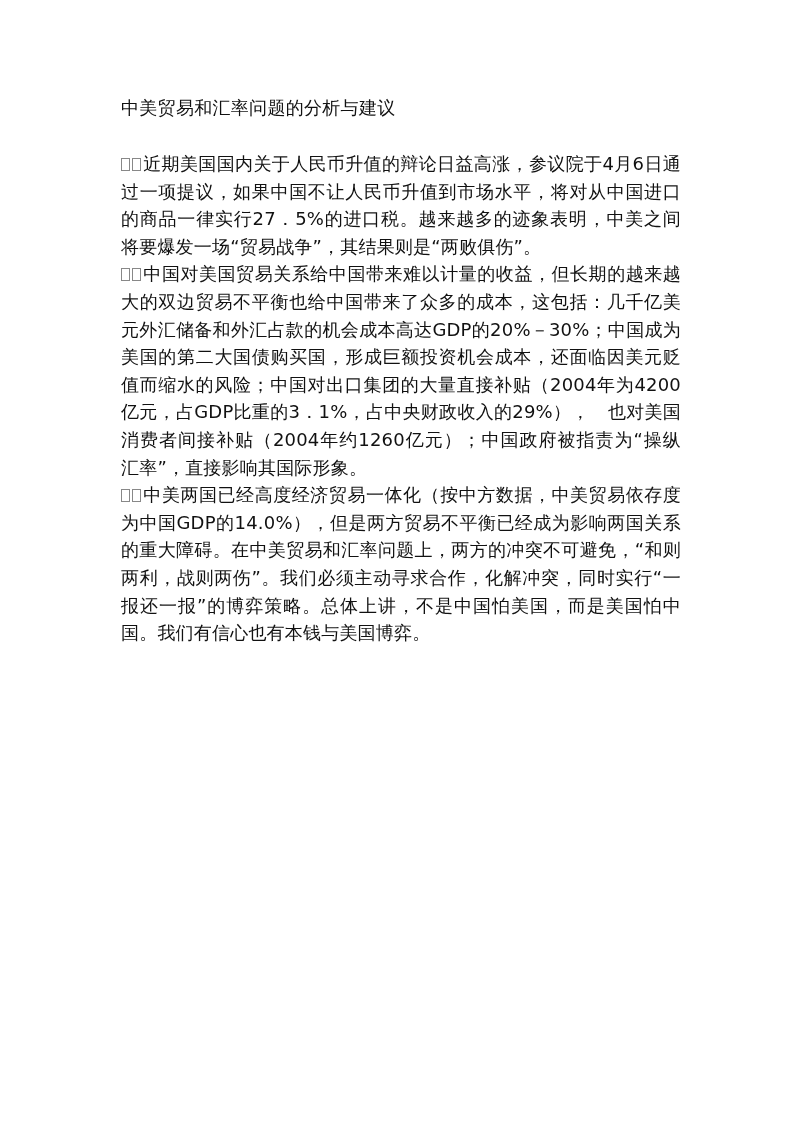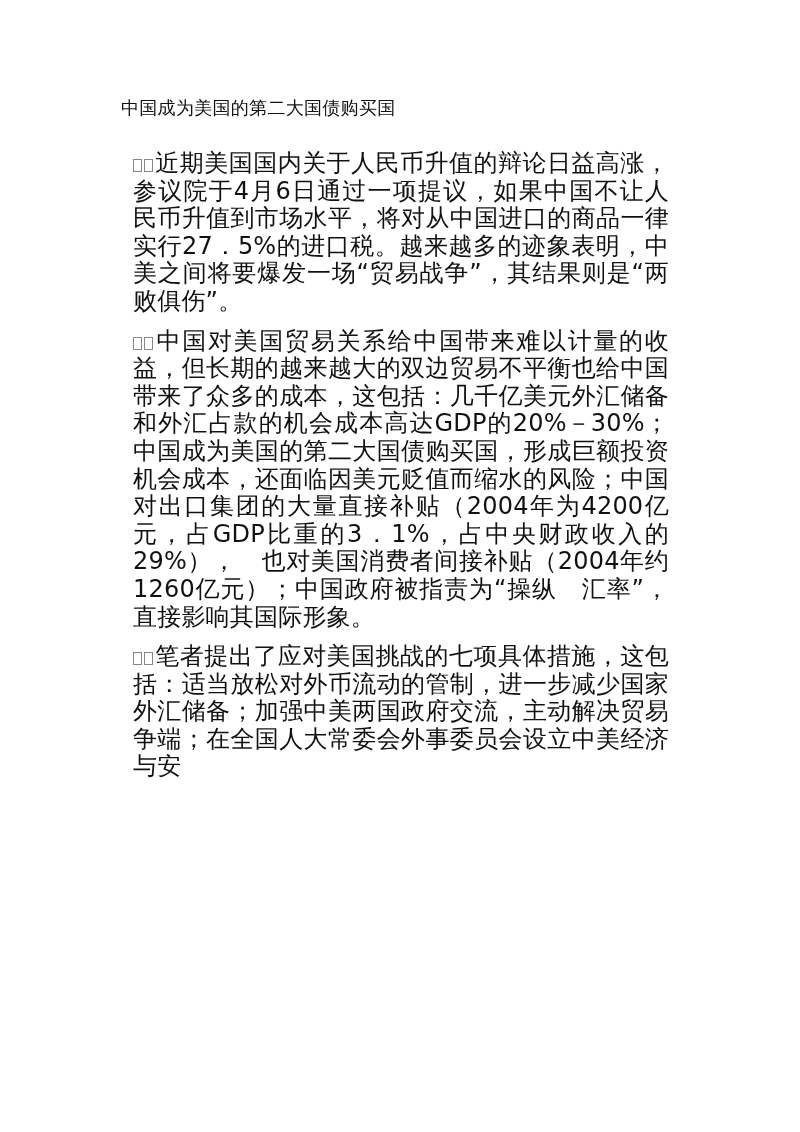--- a/index.html
+++ b/index.html
@@ -22,42 +22,42 @@
       width: 560px;
     }
     .title {
       font-size: 18px;
       line-height: 26px;
       margin: 0 0 29px 0;
       font-weight: normal;
       letter-spacing: 0.3px;
     }
     .para {
-      font-size: 24px;
+      font-size: 18px;
       line-height: 27.6px;
-      margin: 12px;
+      margin: 0;
       text-align: justify;
       letter-spacing: 0.2px;
     }
     .indent-box {
       display: inline-block;
       width: 9px;
       height: 13px;
       border: 1px solid #888;
       margin-right: 2px;
       vertical-align: -1px;
       box-sizing: border-box;
     }
   </style>
 </head>
 <body>
 
 <div class="page">
-  <h1 class="title">中国成为美国的第二大国债购买国</h1>
+  <h1 class="title">中美贸易和汇率问题的分析与建议</h1>
 
   <p class="para"><span class="indent-box"></span><span class="indent-box"></span><span>近期美国国内关于人民币升值的辩论日益高涨，参议院于4月6日通过一项提议，如果中国不让人民币升值到市场水平，将对从中国进口的商品一律实行27．5%的进口税。越来越多的迹象表明，中美之间将要爆发一场“贸易战争”，其结果则是“两败俱伤”。</span></p>
 
 
   <p class="para"><span class="indent-box"></span><span class="indent-box"></span><span>中国对美国贸易关系给中国带来难以计量的收益，但长期的越来越大的双边贸易不平衡也给中国带来了众多的成本，这包括：几千亿美元外汇储备和外汇占款的机会成本高达GDP的20%－30%；中国成为美国的第二大国债购买国，形成巨额投资机会成本，还面临因美元贬值而缩水的风险；中国对出口集团的大量直接补贴（2004年为4200亿元，占GDP比重的3．1%，占中央财政收入的29%），　也对美国消费者间接补贴（2004年约1260亿元）；中国政府被指责为“操纵　汇率”，直接影响其国际形象。</span></p>
 
+  <p class="para"><span class="indent-box"></span><span class="indent-box"></span><span>中美两国已经高度经济贸易一体化（按中方数据，中美贸易依存度为中国GDP的14.0%），但是两方贸易不平衡已经成为影响两国关系的重大障碍。在中美贸易和汇率问题上，两方的冲突不可避免，“和则两利，战则两伤”。我们必须主动寻求合作，化解冲突，同时实行“一报还一报”的博弈策略。总体上讲，不是中国怕美国，而是美国怕中国。我们有信心也有本钱与美国博弈。</span></p>
 
-  <p class="para"><span class="indent-box"></span><span class="indent-box"></span><span>笔者提出了应对美国挑战的七项具体措施，这包括：适当放松对外币流动的管制，进一步减少国家外汇储备；加强中美两国政府交流，主动解决贸易争端；在全国人大常委会外事委员会设立中美经济与安</span></p>
 </div>
 
 </body></html>

